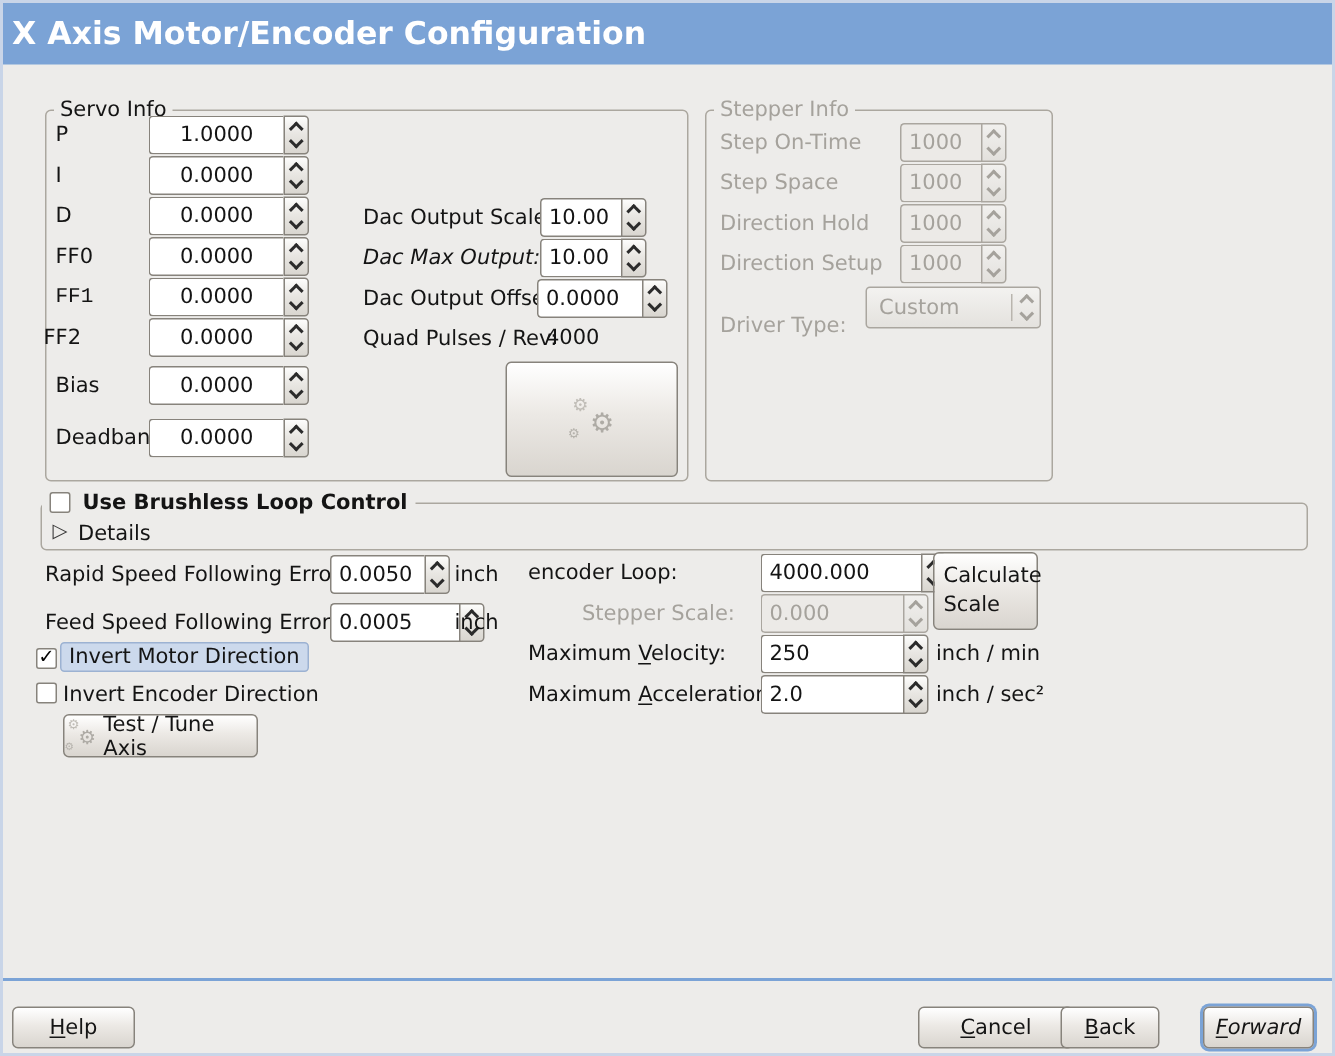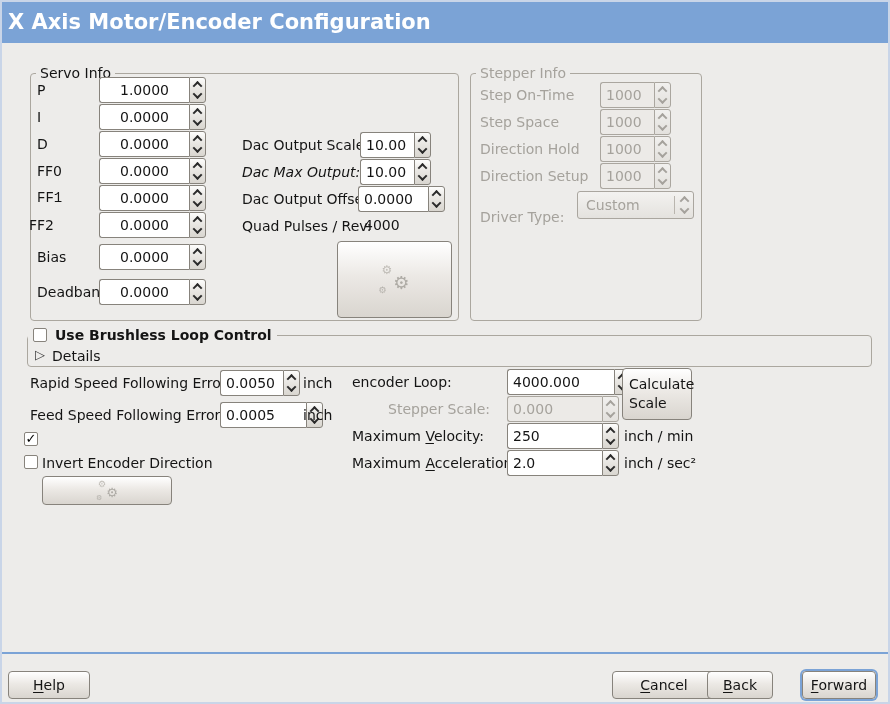--- a/index.html
+++ b/index.html
@@ -37,21 +37,21 @@
   .spinbox.disabled input { background:#eceae7; color:#a5a29c; border-color:#aaa69f; }
   .spinbox.disabled .spinner { border-color:#aaa69f; background:linear-gradient(#f1f0ee,#e3e1dd); }
   .spinbox.disabled .chev-up { border-color:#a5a29c; }
   .spinbox.disabled .chev-down { border-color:#a5a29c; }
 
   .btn {
     position:absolute; box-sizing:border-box; border:1px solid #87837c; border-radius:4px;
     background:linear-gradient(#ffffff,#ece9e5 45%,#d9d5cf);
     display:flex; align-items:center; justify-content:center; cursor:default;
   }
-  .btn.focused { box-shadow:0 0 0 2px #7ba3d6; }
+  .btn.focused { box-shadow:0 0 0 2px #7ba3d6;font-style:italic; }
 
   .cb { position:absolute; width:14px; height:14px; box-sizing:border-box; background:#ffffff;
         border:1px solid #87837c; border-radius:2px; font-size:13px; font-weight:bold;
         line-height:11px; text-align:center; color:#000; }
   .hl-label { position:absolute; background:#ccd9ec; border:1px solid #9cb2d2; border-radius:3px;
               padding:1px 5px; white-space:nowrap; }
 
   .combo { position:absolute; box-sizing:border-box; border:1px solid #aaa69f; border-radius:3px;
            background:linear-gradient(#f3f2f0,#e4e2de); display:flex; align-items:center; }
   .combo .txt { flex:1; padding-left:8px; color:#a5a29c; }
@@ -259,30 +259,32 @@
   <div class="spinbox" style="left:218px;top:400px;width:103px;align-items:flex-end;">
     <input readonly="" value="0.0005" style="">
     <div class="spinner">
         <i class="chev-up"></i>
         <i class="chev-down"></i>
       </div>
   </div>
   <span class="lbl" style="left:301px;top:404px;">inch</span>
 
   <span class="cb" style="left:22px;top:430px;"><span>✓</span></span>
+  <span class="hl-label" style="left:38px;top:426px;">Invert Motor Direction</span>
 
   <span class="cb" style="left:22px;top:453px;"></span>
   <span class="lbl" style="left:40px;top:452px;">Invert Encoder Direction</span>
 
   <div class="btn" style="left:40px;top:474px;width:130px;height:29px;gap:5px;">
     <span class="gears" style="width:22px;height:24px;">
       <span class="g2" style="font-size:9px;left:2px;top:0;">⚙</span>
       <span class="g1" style="font-size:13px;right:0;top:6px;">⚙</span>
       <span class="g3" style="font-size:7px;left:0;bottom:1px;">⚙</span>
     </span>
+    <span>Test / Tune Axis</span>
   </div>
 
   <span class="lbl" style="left:350px;top:371px;">encoder Loop:</span>
   <div class="spinbox" style="left:505px;top:367px;width:124px;">
     <input readonly="" value="4000.000" style="">
     <div class="spinner">
         <i class="chev-up"></i>
         <i class="chev-down"></i>
       </div>
   </div>

